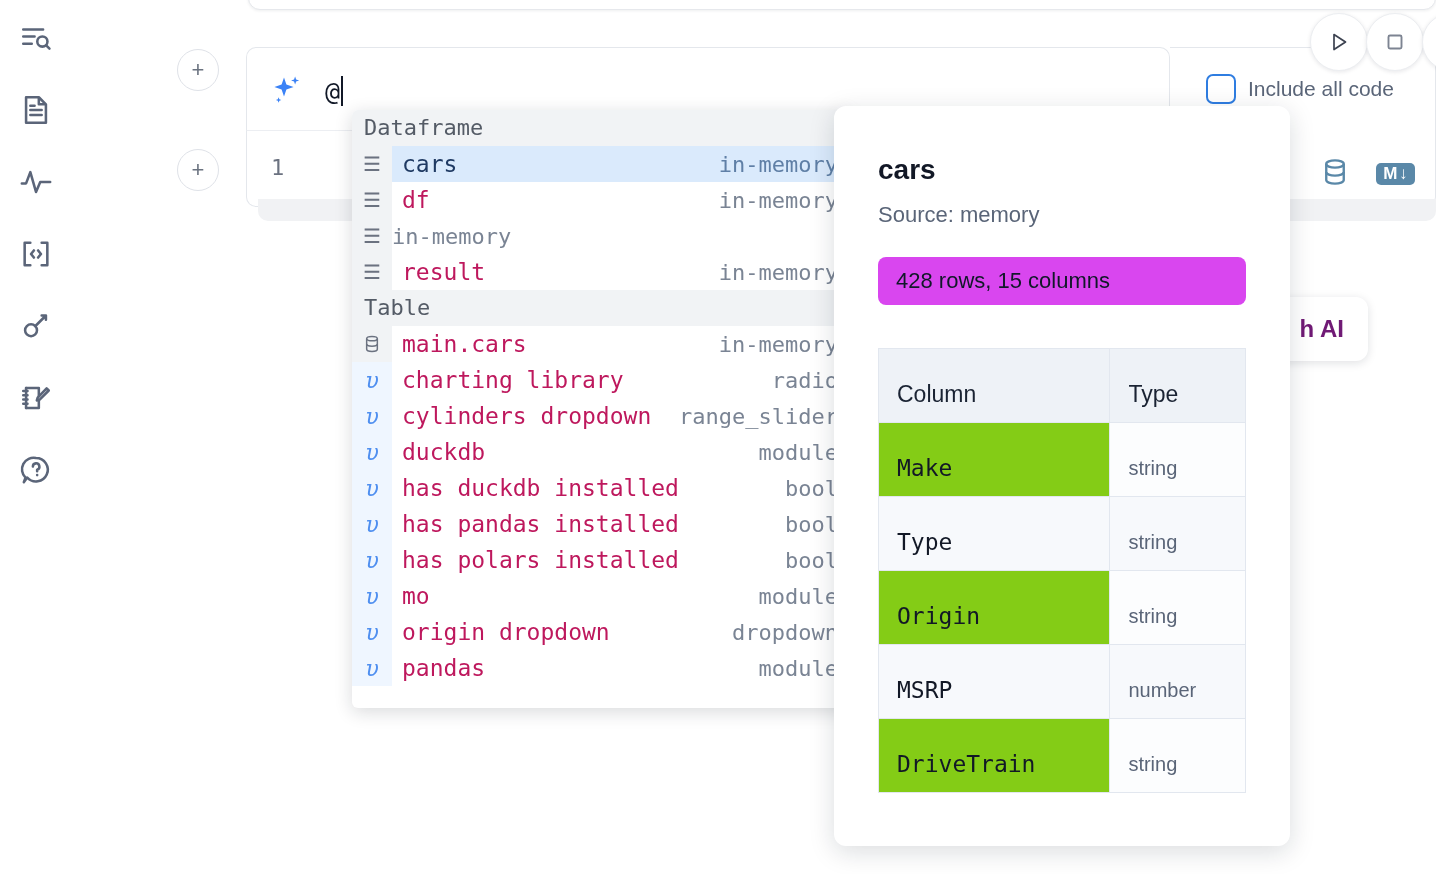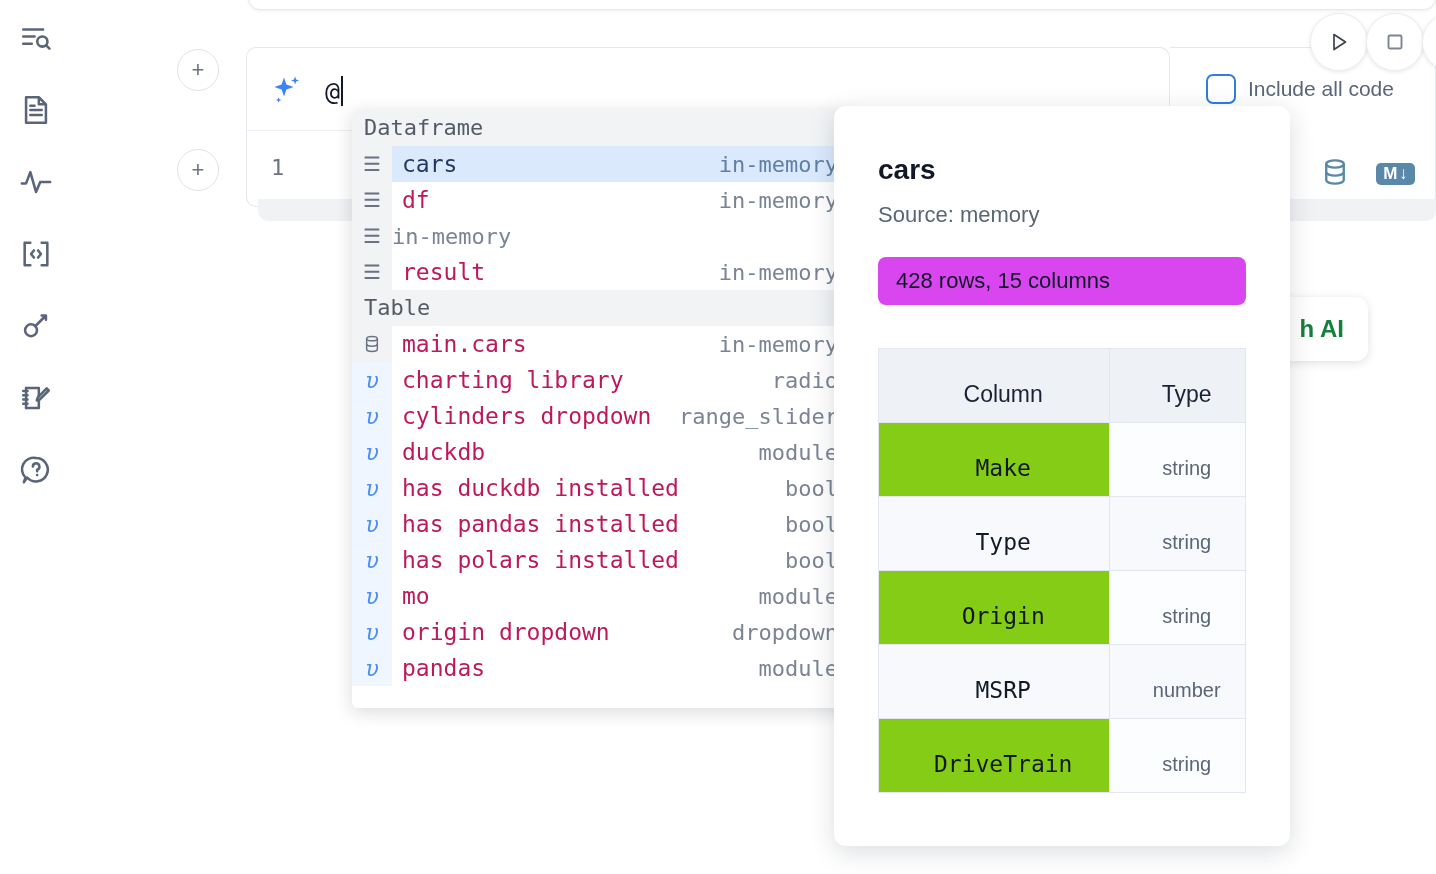--- a/index.html
+++ b/index.html
@@ -102,21 +102,21 @@
   #stop-btn{ left:1366px; top:13px; }
   #extra-btn{ left:1422px; top:13px; }
 
   
   .ai-card{
     position:absolute; left:1222px; top:297px; width:146px; height:64px;
     background:#fff; border-radius:12px;
     box-shadow:0 2px 10px rgba(16,24,40,.13);
     display:flex; align-items:center; justify-content:flex-end;
     padding-right:24px;
-    font-size:24px; font-weight:700; color:#15803d;
+    font-size:24px; font-weight:700; color:#701a75;
   }
 
   
   .ac{
     position:absolute; left:352px; top:110px; width:500px; height:598px;
     background:#fff; border-radius:6px; overflow:hidden;
     box-shadow:0 4px 18px rgba(16,24,40,.16);
     font-family:"DejaVu Sans Mono","Liberation Mono",monospace;
   }
   .ac-group{
@@ -164,21 +164,21 @@
     position:absolute; left:44px; top:151px; width:368px; height:48px;
     background:#d946ef; border-radius:8px;
     display:flex; align-items:center; padding-left:18px;
     font-size:22px; color:#101828;
   }
   .pv-table{
     position:absolute; left:44px; top:242px; width:368px;
     border:1px solid #e2e7ef; border-collapse:collapse;
   }
   .pv-table th, .pv-table td{
-    border:1px solid #e2e7ef; text-align:center;
+    border:1px solid #e2e7ef; text-align:left;
     padding:17px 0 0 18px; height:74px; vertical-align:middle;
   }
   .pv-table th{ background:#eef2f7; font-weight:400; font-size:23px; color:#1a2333; }
   .pv-table td.col{
     font-family:"DejaVu Sans Mono","Liberation Mono",monospace;
     font-size:23px; color:#121826; background:#84cc16;
   }
   .pv-table td.typ{ font-size:20px; color:#5a6578; background:#fcfdfe; }
   .pv-table tr:nth-child(even) td{ background:#f7f9fc; }
   .pv-table col.c1{ width:232px; }

